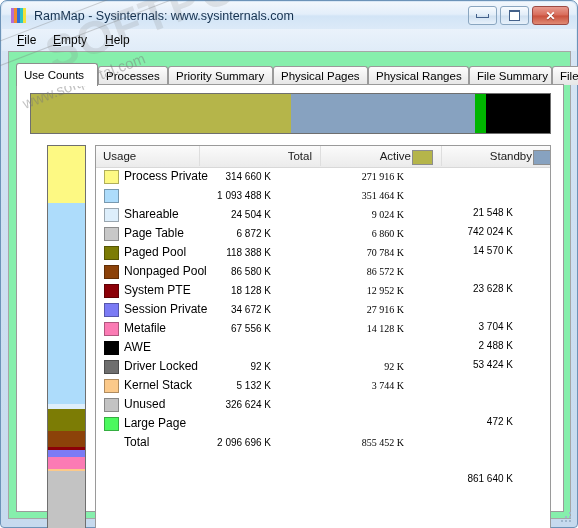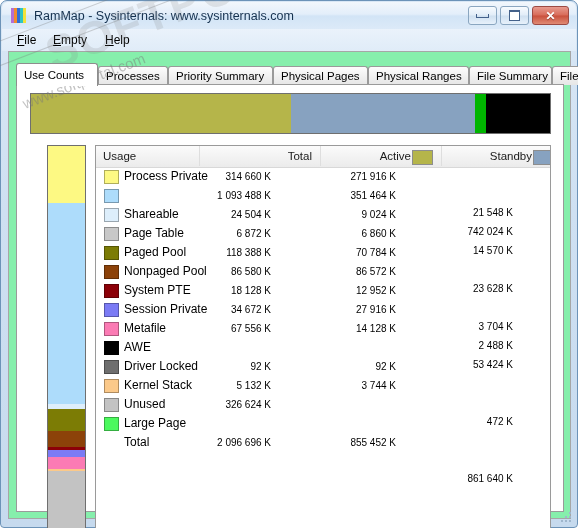--- a/index.html
+++ b/index.html
@@ -145,21 +145,21 @@
   }
   .row .name{
     position:absolute;left:28px;top:0;height:19px;line-height:19px;
     font-size:12px;color:#000;white-space:nowrap;
   }
   .row .num{
     position:absolute;top:0;height:19px;line-height:19px;
     font-size:10px;color:#000;text-align:right;white-space:nowrap;
   }
   .c-total{right:279px;}
-  .c-active{right:154px;}
+  .c-active{right:146px;font-family:Liberation Serif, serif;}
   .c-standby{right:37px;margin-top:36px;}
   .row.total-row .name{left:28px;}
   
   #resize-grip{
     position:absolute;right:4px;bottom:3px;width:12px;height:12px;
   }
   #resize-grip i{position:absolute;width:2px;height:2px;background:#9fb6cc;}
   
   #watermark{
     position:absolute;left:0;top:0;width:578px;height:528px;

